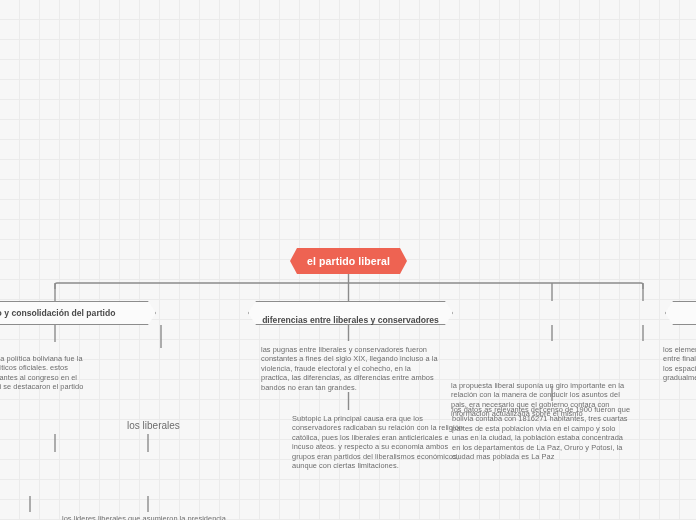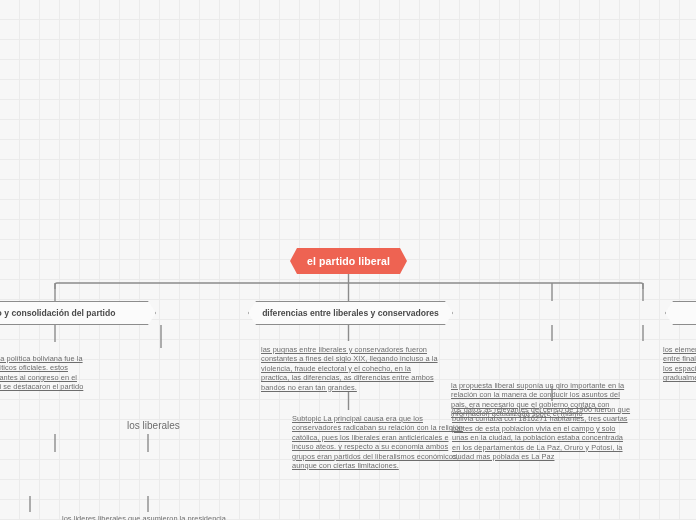--- a/index.html
+++ b/index.html
@@ -86,33 +86,32 @@
     position: relative;
     color: #4a4a4a;
     font-size: 8.6px;
     font-weight: bold;
     white-space: nowrap;
     z-index: 2;
     padding: 0 10px;
   }
 
   #branch-fundacion { left: -52px;  top: 301px; width: 208px; }
-  #branch-diferencias { left: 248px; top: 301px; width: 205px; }
+  #branch-diferencias { left: 248px; top: 301px; width: 205px; align-items: flex-end; }
   #branch-censo     { left: 503px; top: 301px; width: 99px;  }
   #branch-elementos { left: 665px; top: 301px; width: 120px; }
 
   
   .text-block {
     position: absolute;
     color: #6d6d6d;
     font-size: 7.4px;
     line-height: 9.4px;
     white-space: pre-line;
     letter-spacing: 0.05px;
-    text-decoration: underline;
   }
 
   .node-label {
     position: absolute;
     color: #6d6d6d;
     font-size: 10px;
     line-height: 10px;
     white-space: nowrap;
   }
 

